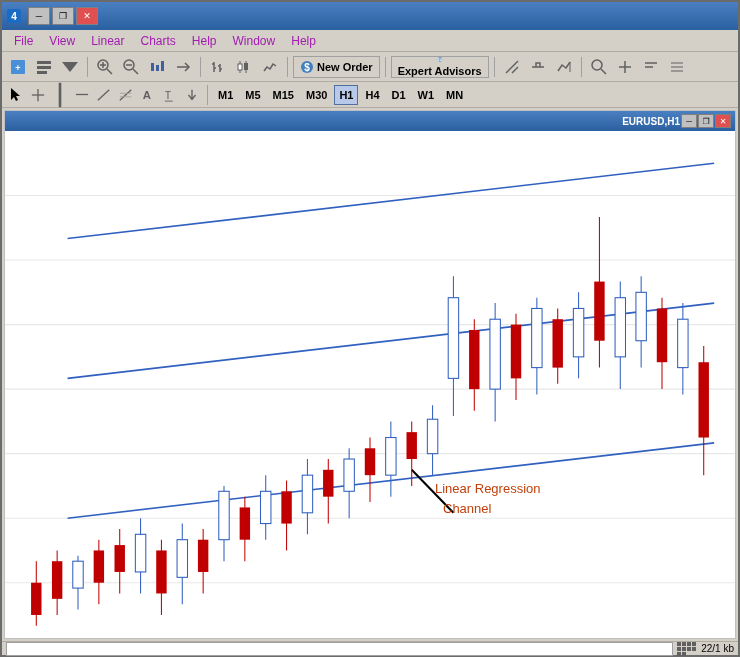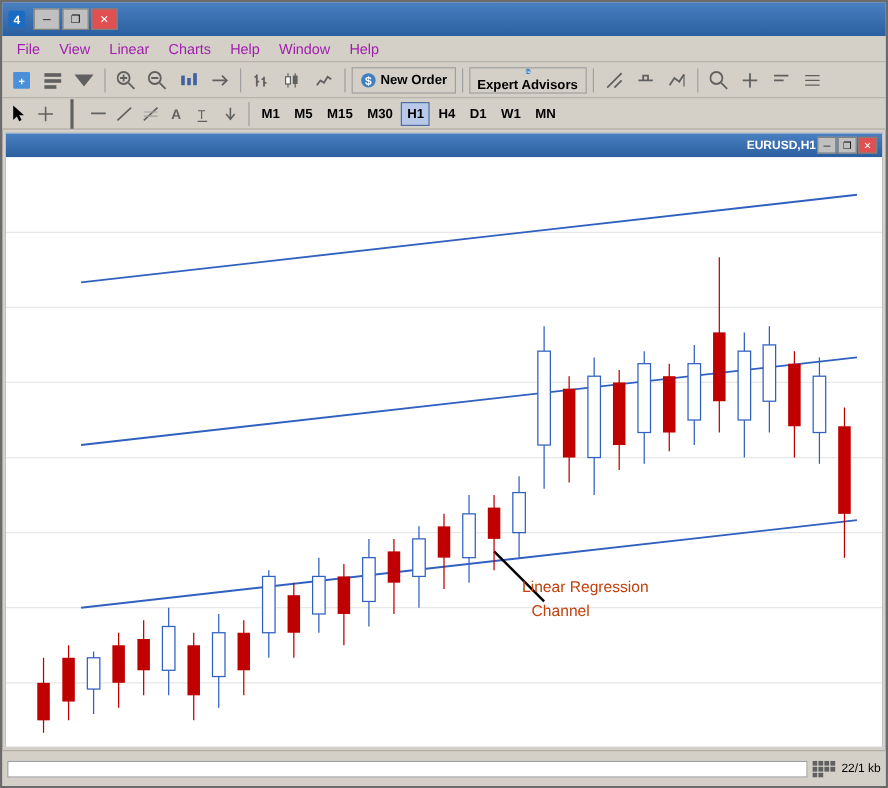--- a/index.html
+++ b/index.html
@@ -189,21 +189,21 @@
     }
 
     .chart-canvas {
       width: 100%;
       height: 100%;
       position: relative;
     }
 
     
     .status-bar {
-      height: 30px;
+      height: 14px;
       background: #d4d0c8;
       display: flex;
       align-items: center;
       border-top: 1px solid #b0aca4;
       flex-shrink: 0;
       padding: 0 4px;
     }
     .status-scroll {
       flex: 1;
       height: 14px;

